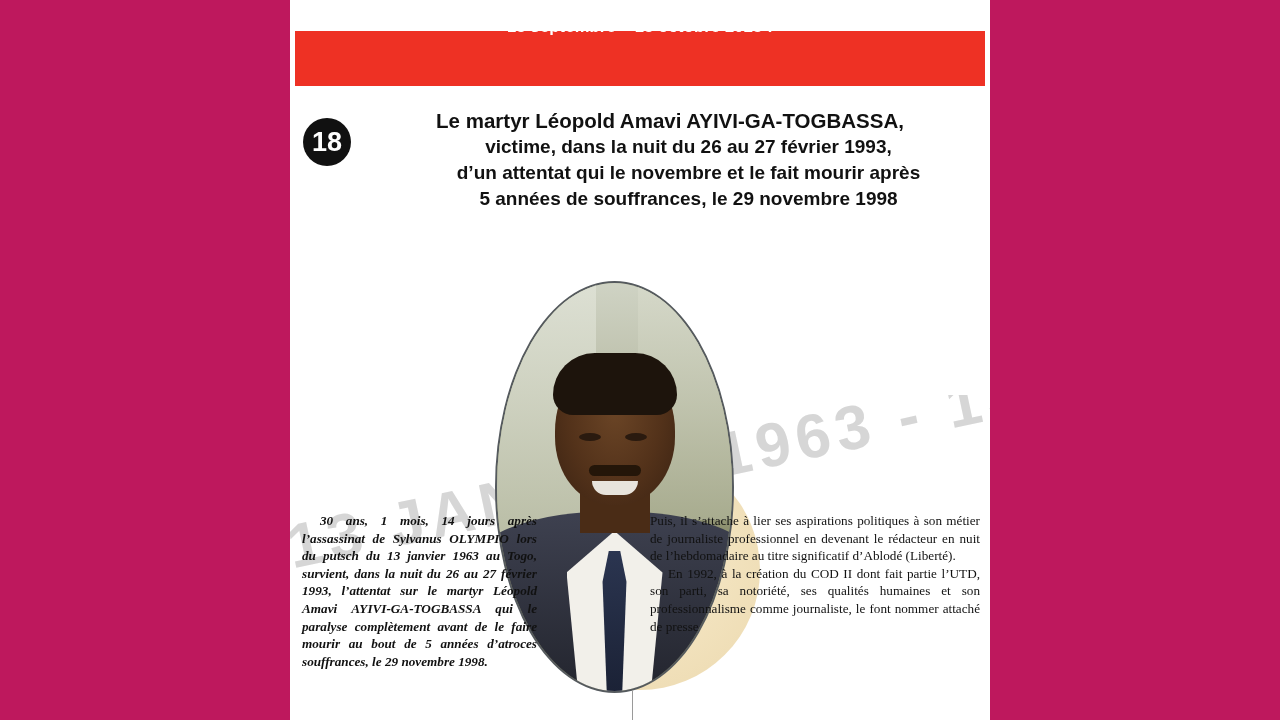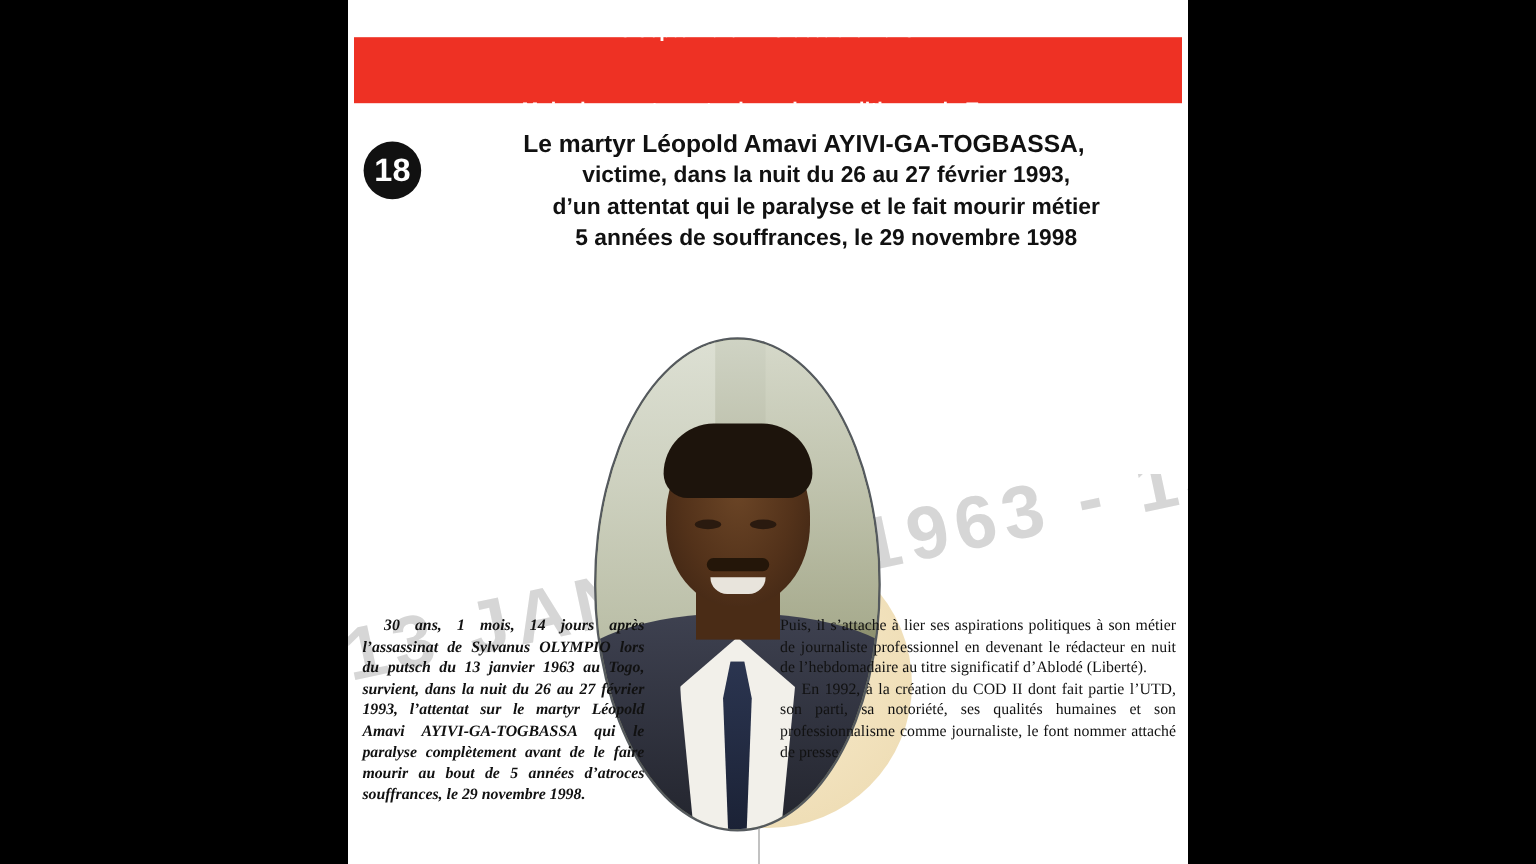--- a/index.html
+++ b/index.html
@@ -10,21 +10,21 @@
     height: 720px;
     overflow: hidden;
   }
   body {
     font-family: "Liberation Serif", serif;
   }
   .page {
     position: relative;
     width: 1280px;
     height: 720px;
-    background: #000000;
+    background: #be185d;
   }
   
   .gutter {
     position: absolute;
     top: 0;
     height: 720px;
     width: 0px;
     background: #ffffff;
   }
   .sheet {
@@ -299,21 +299,21 @@
     <div class="banner">
       <span class="l1">15 septembre – 15 octobre 2025 :</span>
       <span class="l2">Mois des martyrs et prisonniers politiques du Togo</span>
     </div>
 
     <div class="badge">18</div>
 
     <div class="headline">
       <div class="hl1">Le martyr Léopold Amavi AYIVI-GA-TOGBASSA,</div>
       <div class="hl2">victime, dans la nuit du 26 au 27 février 1993,</div>
-      <div class="hl3">d’un attentat qui le paralyse et le fait mourir métier</div>
+      <div class="hl3">d’un attentat qui le novembre et le fait mourir après</div>
       <div class="hl4">5 années de souffrances, le 29 novembre 1998</div>
     </div>
 
     <div class="watermark">
       <div class="wm-circle"></div>
       <div class="wm-text">13 JANVIER 1963 - 13 JANVIER 2025 : 62 ANS DÉJÀ</div>
     </div>
 
     <div class="portrait">
       <div class="bg"></div>

